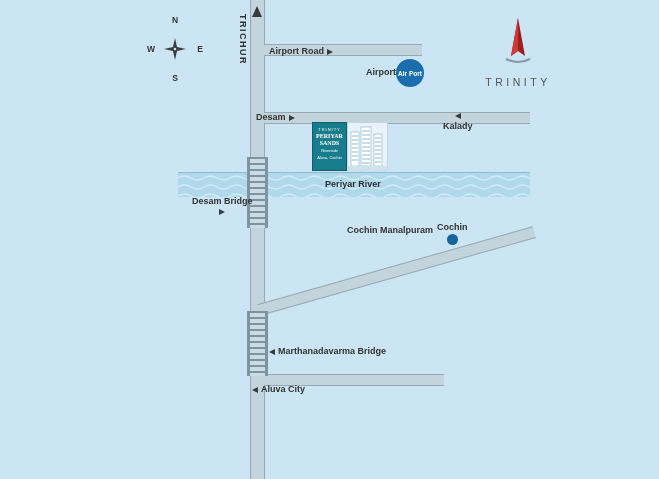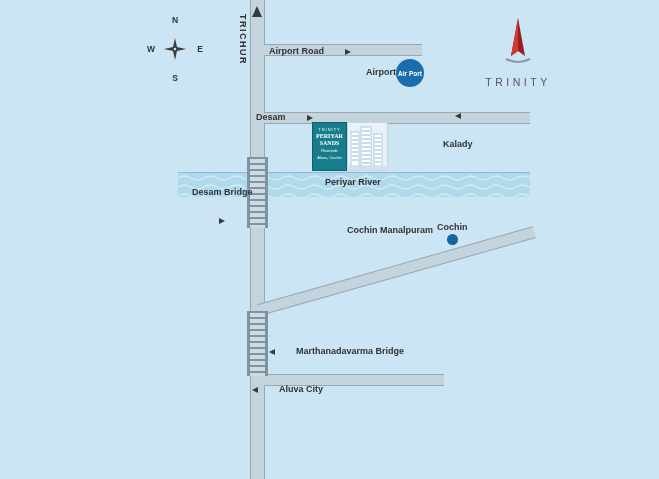--- a/index.html
+++ b/index.html
@@ -17,44 +17,44 @@
   .road.v { border-left: 1px solid #95a9b4; border-right: 1px solid #95a9b4; }
   #road-vertical { left: 250px; top: 0; width: 15px; height: 479px; }
   #road-airport  { left: 264px; top: 44px;  width: 158px; height: 12px; }
   #road-kalady   { left: 264px; top: 112px; width: 266px; height: 12px; }
   #road-aluva    { left: 264px; top: 374px; width: 180px; height: 12px; }
   #road-diagonal { left: 259px; top: 304px; width: 286px; height: 12px;
                    transform: rotate(-15.8deg); transform-origin: 0 50%;
                    border-top: 1px solid #95a9b4; border-bottom: 1px solid #95a9b4; }
   
   #river { position: absolute; left: 178px; top: 172px; width: 352px; height: 24px;
-           background: #b0d9ec; border-top: 1px solid #8fb9d2; border-bottom: 5px solid #8b5cf6;
+           background: #b0d9ec; border-top: 1px solid #8fb9d2; border-bottom: 2px solid #8b5cf6;
            z-index: 2; }
   #river svg { position: absolute; left: 0; top: 0; }
   #river-label { position: absolute; left: 50%; top: 50%; transform: translate(-52%,-50%);
                  font-size: 9px; font-weight: bold; color: #2e2e2e; white-space: nowrap; z-index: 3; }
   
   .bridge { position: absolute; width: 21px; z-index: 3;
             background: repeating-linear-gradient(180deg, #7d95a3 0px, #7d95a3 2px, #ccdbe3 2px, #ccdbe3 6px);
             border-left: 3px solid #7d95a3; border-right: 3px solid #7d95a3; }
   #bridge-desam     { left: 247px; top: 157px; height: 71px; }
   #bridge-marthanda { left: 247px; top: 311px; height: 65px; }
   
   .lbl { position: absolute; font-size: 9px; font-weight: bold; color: #333;
-         white-space: nowrap; z-index: 5; display: flex; align-items: center; gap: 21px; line-height: 1; }
+         white-space: nowrap; z-index: 5; display: flex; align-items: center; gap: 3px; line-height: 1; }
   .tri-r { width:0; height:0; border-top:3.5px solid transparent; border-bottom:3.5px solid transparent; border-left:6px solid #3a3a3a; }
   .tri-l { width:0; height:0; border-top:3.5px solid transparent; border-bottom:3.5px solid transparent; border-right:6px solid #3a3a3a; }
   #lbl-airport-road      { left: 269px; top: 47px; }
   #lbl-airport           { left: 366px; top: 68px; text-align: right; }
   #airport-circle { position: absolute; left: 396px; top: 59px; width: 28px; height: 28px;
                     border-radius: 50%; background: #1b6eae; color: #fff; font-size: 6.5px; font-weight: bold;
                     display: flex; align-items: center; justify-content: center; z-index: 5; }
   #lbl-desam             { left: 256px; top: 113px; justify-content: flex-end; }
   #lbl-kalady            { left: 443px; top: 113px; flex-direction: column; }
-  #lbl-desam-bridge      { left: 192px; top: 188px; flex-direction: column; }
+  #lbl-desam-bridge      { left: 192px; top: 197px; flex-direction: column; }
   #lbl-aluva-manalpuram  { left: 347px; top: 226px; }
   #lbl-temple            { left: 437px; top: 223px; }
   #temple-dot { position: absolute; left: 447px; top: 234px; width: 11px; height: 11px;
                 border-radius: 50%; background: #15649c; z-index: 5; }
   #lbl-marthanda         { left: 269px; top: 347px; justify-content: center; }
   #lbl-aluva-city        { left: 252px; top: 385px; justify-content: space-between; }
   #lbl-trichur { position: absolute; left: 238px; top: 14px; writing-mode: vertical-rl;
                  font-size: 9px; font-weight: bold; color: #333; letter-spacing: 1.5px; z-index: 5; }
   #trichur-arrow { position: absolute; left: 252px; top: 6px; width: 0; height: 0;
                    border-left: 5px solid transparent; border-right: 5px solid transparent;

